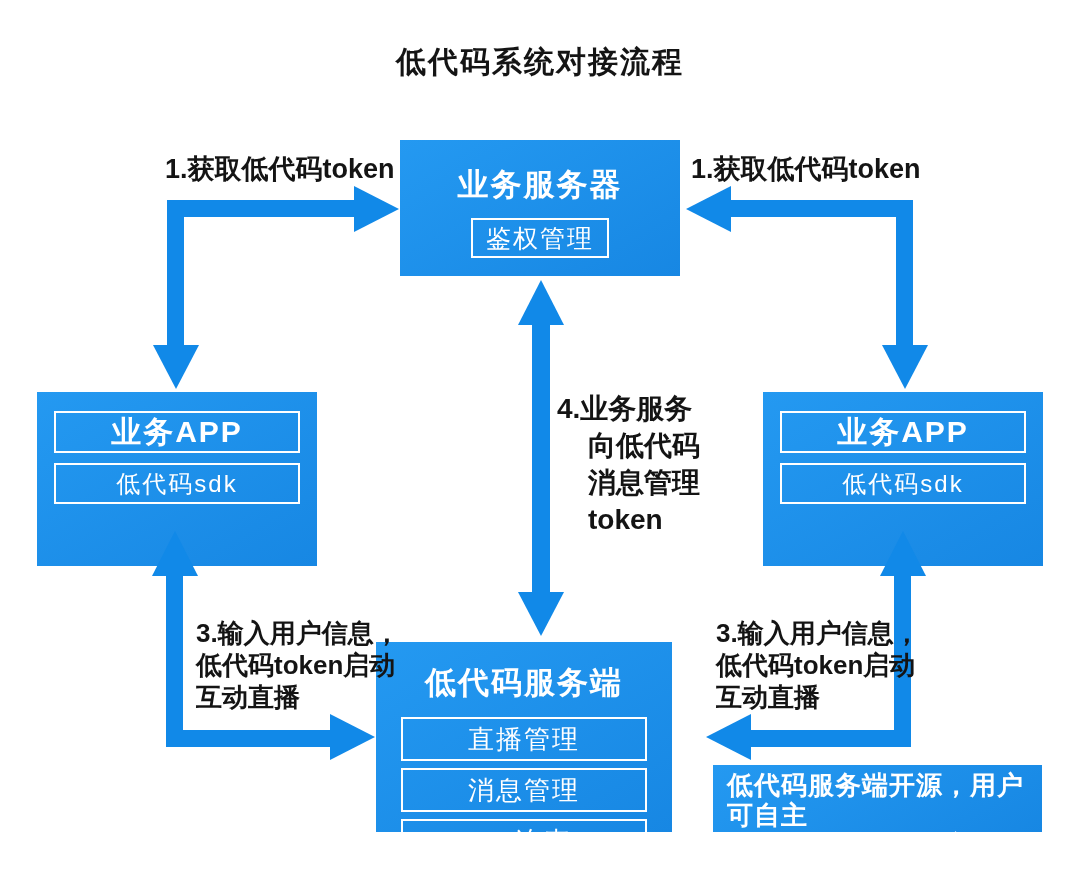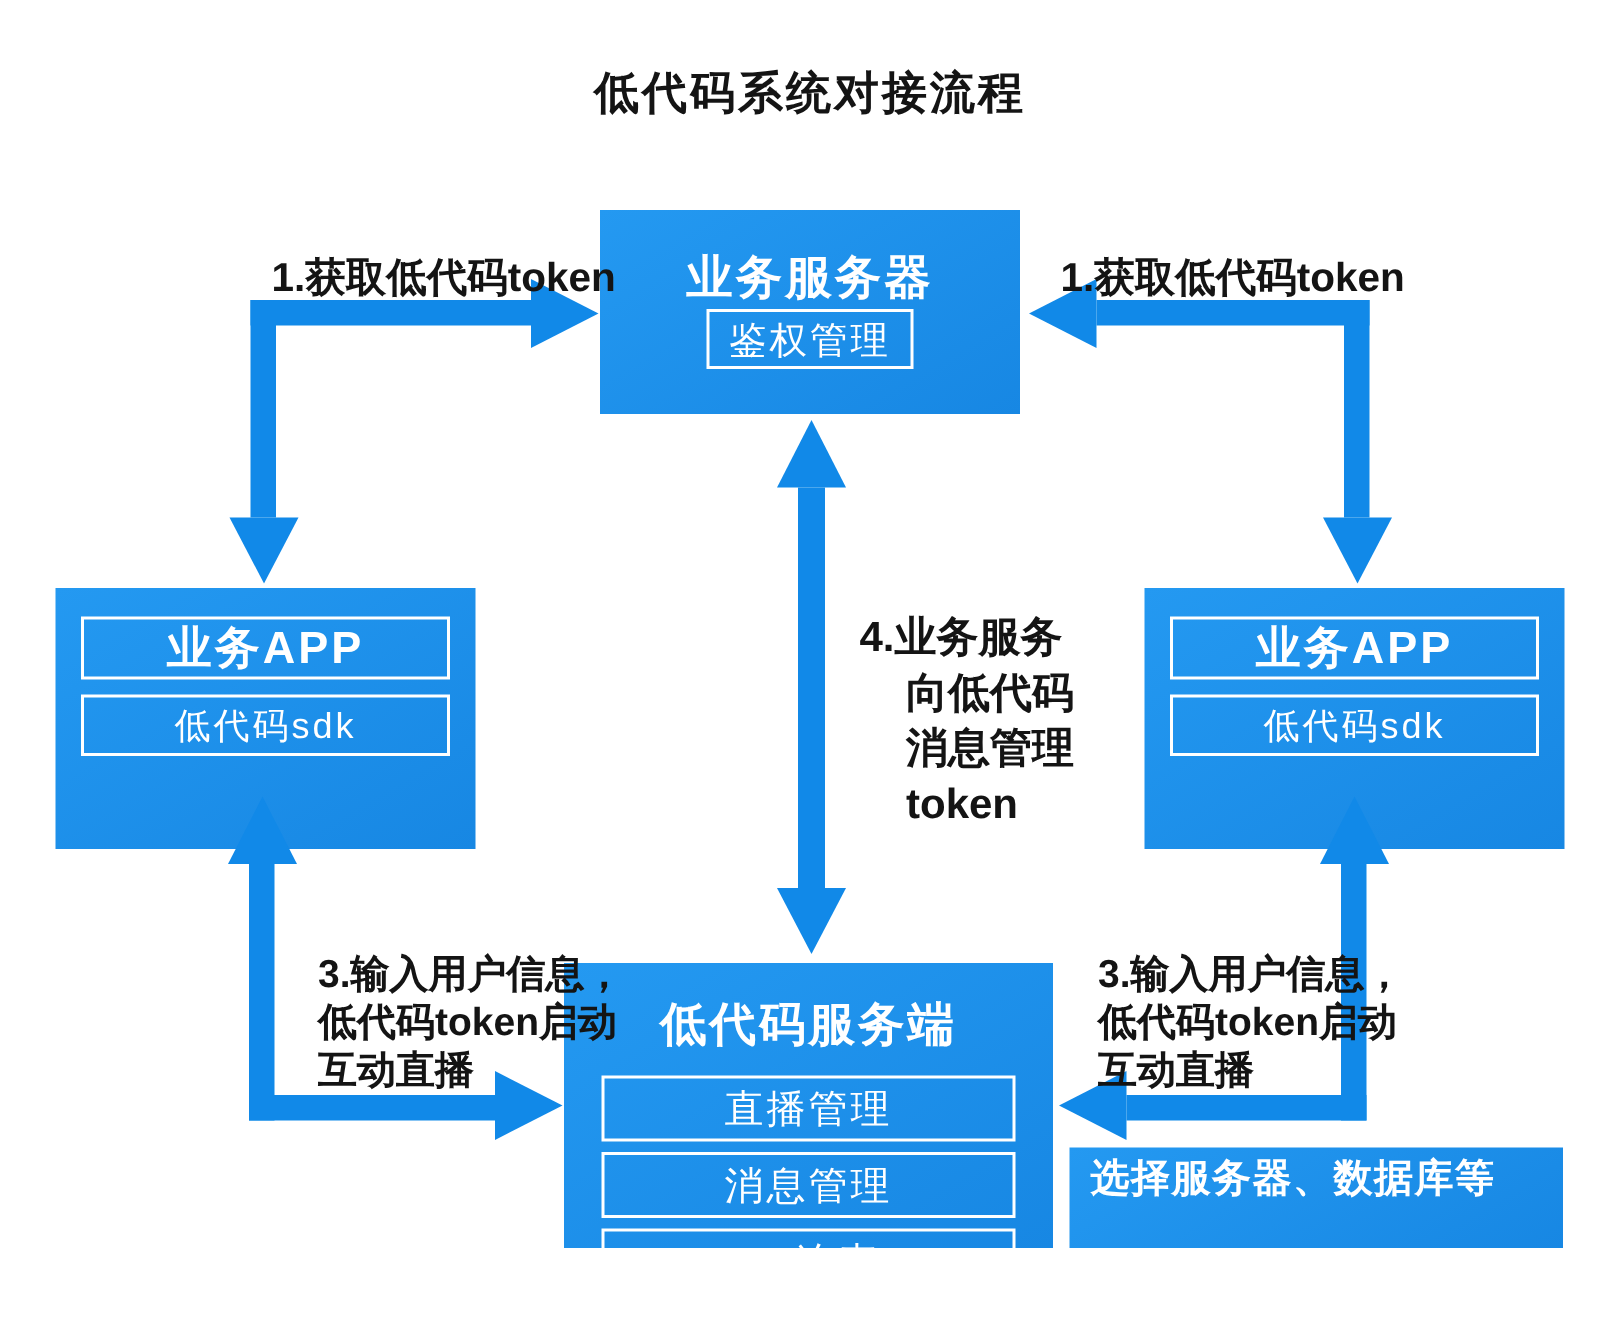--- a/index.html
+++ b/index.html
@@ -21,34 +21,34 @@
     color:#fff;box-sizing:border-box;
   }
   .node-title{
     text-align:center;font-weight:800;font-size:31px;letter-spacing:2px;color:#fff;
   }
   .module{
     border:2px solid #fff;box-sizing:border-box;display:flex;align-items:center;justify-content:center;
     font-size:24px;letter-spacing:2px;color:#fff;
   }
   .server-box{left:400px;top:140px;width:280px;height:136px;padding-top:24px;}
-  .server-box .node-title{}
+  .server-box .node-title{margin-bottom:12px;}
   .server-box .module{width:138px;height:40px;margin:0 auto;font-size:25px;}
 
   .app-box{width:280px;height:174px;top:392px;padding:19px 17px 0 17px;}
   .app-box-left{left:37px;}
   .app-box-right{left:763px;}
   .app-row{
     border:2px solid #fff;box-sizing:border-box;height:42px;margin-bottom:10px;
     display:flex;align-items:center;justify-content:center;color:#fff;letter-spacing:2px;
   }
   .app-row.title-row{font-size:30px;font-weight:800;}
   .app-row.sdk-row{font-size:24px;font-weight:400;height:41px;}
 
-  .lowcode-box{left:376px;top:642px;width:326px;height:190px;padding-top:20px;}
+  .lowcode-box{left:376px;top:642px;width:296px;height:190px;padding-top:20px;}
   .lowcode-box .node-title{margin-bottom:13px;}
   .module-grid{
     display:grid;grid-template-columns:1fr;gap:7px 13px;padding:0 25px;
   }
   .module-grid .module{height:44px;font-size:26px;}
 
   .note-box{
     position:absolute;left:713px;top:765px;width:329px;height:67px;box-sizing:border-box;
     background:linear-gradient(150deg,var(--box-blue-1),var(--box-blue-2));
     color:#fff;font-size:26px;font-weight:700;line-height:30px;letter-spacing:1px;
@@ -56,21 +56,21 @@
   }
   
   .shaft{position:absolute;background:var(--arrow-blue);}
   .head{position:absolute;width:0;height:0;border:0 solid transparent;}
   .head.right{border-top-width:23px;border-bottom-width:23px;border-left:45px solid var(--arrow-blue);}
   .head.left {border-top-width:23px;border-bottom-width:23px;border-right:45px solid var(--arrow-blue);}
   .head.down {border-left-width:23px;border-right-width:23px;border-top:44px solid var(--arrow-blue);}
   .head.up   {border-left-width:23px;border-right-width:23px;border-bottom:45px solid var(--arrow-blue);}
   
   .arrow-label{
-    position:absolute;color:var(--label-black);font-weight:800;white-space:nowrap;margin:16px;
+    position:absolute;color:var(--label-black);font-weight:800;white-space:nowrap;margin:0;
   }
   .label-step1{font-size:27px;top:151px;}
   .label-step1.left{left:165px;}
   .label-step1.right{left:691px;}
   .label-step2{left:557px;top:390px;font-size:28px;line-height:37px;}
   .label-step2 .cont{padding-left:31px;}
   .label-step3{font-size:26px;line-height:32px;top:617px;}
   .label-step3.left{left:196px;}
   .label-step3.right{left:716px;}
 </style>
@@ -100,20 +100,21 @@
     <div class="node-title">低代码服务端</div>
     <div class="module-grid">
       <div class="module">直播管理</div>
       <div class="module">消息管理</div>
       <div class="module">PK连麦</div>
       <div class="module">鉴权管理</div>
     </div>
   </div>
 
   <div class="note-box">
+    <div>低代码服务端开源，用户可自主</div>
     <div>选择服务器、数据库等</div>
   </div>
 
   <div>
     <div class="shaft" style="left:167px;top:200px;width:187px;height:17px;"></div>
     <div class="head right" style="left:354px;top:186px;"></div>
     <div class="shaft" style="left:167px;top:200px;width:17px;height:145px;"></div>
     <div class="head down" style="left:153px;top:345px;"></div>
   </div>
 

